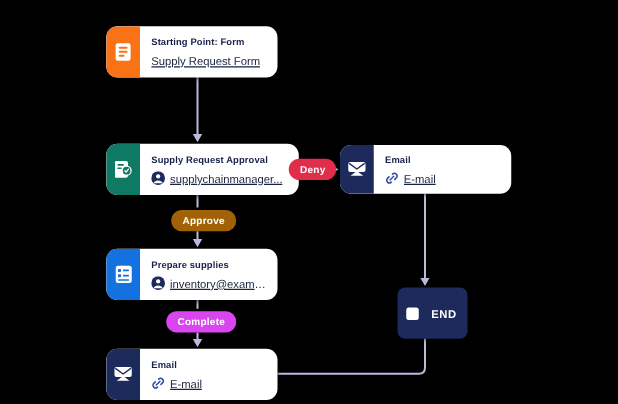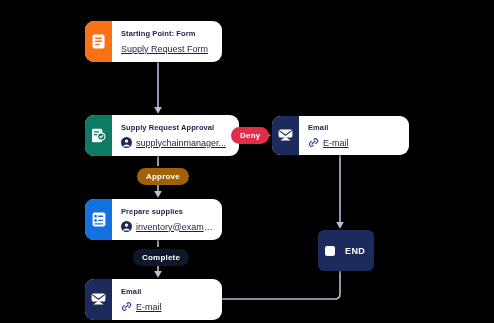--- a/index.html
+++ b/index.html
@@ -143,21 +143,21 @@
     border-radius: 9px;
     font-size: 8px;
     font-weight: bold;
     color: #ffffff;
     letter-spacing: 0.2px;
     z-index: 7;
     white-space: nowrap;
   }
   #pill-deny     { left: 231px; top: 127px; background: #e02d4a; }
   #pill-approve  { left: 137px; top: 168px; background: #a16207; }
-  #pill-complete { left: 133px; top: 249px; background: #0f172a; }
+  #pill-complete { left: 133px; top: 249px; background: #d946ef; }
 </style>
 </head>
 <body>
 
 <div id="canvas">
 
   <svg id="edges" viewBox="0 0 494 323" xmlns="http://www.w3.org/2000/svg">
     <defs>
       <marker id="arr" markerWidth="7" markerHeight="7" refX="3.1" refY="3" orient="auto" markerUnits="strokeWidth">
         <path d="M0,0.6 L0,5.4 L4.2,3 z" fill="#b9bcdd"></path>

